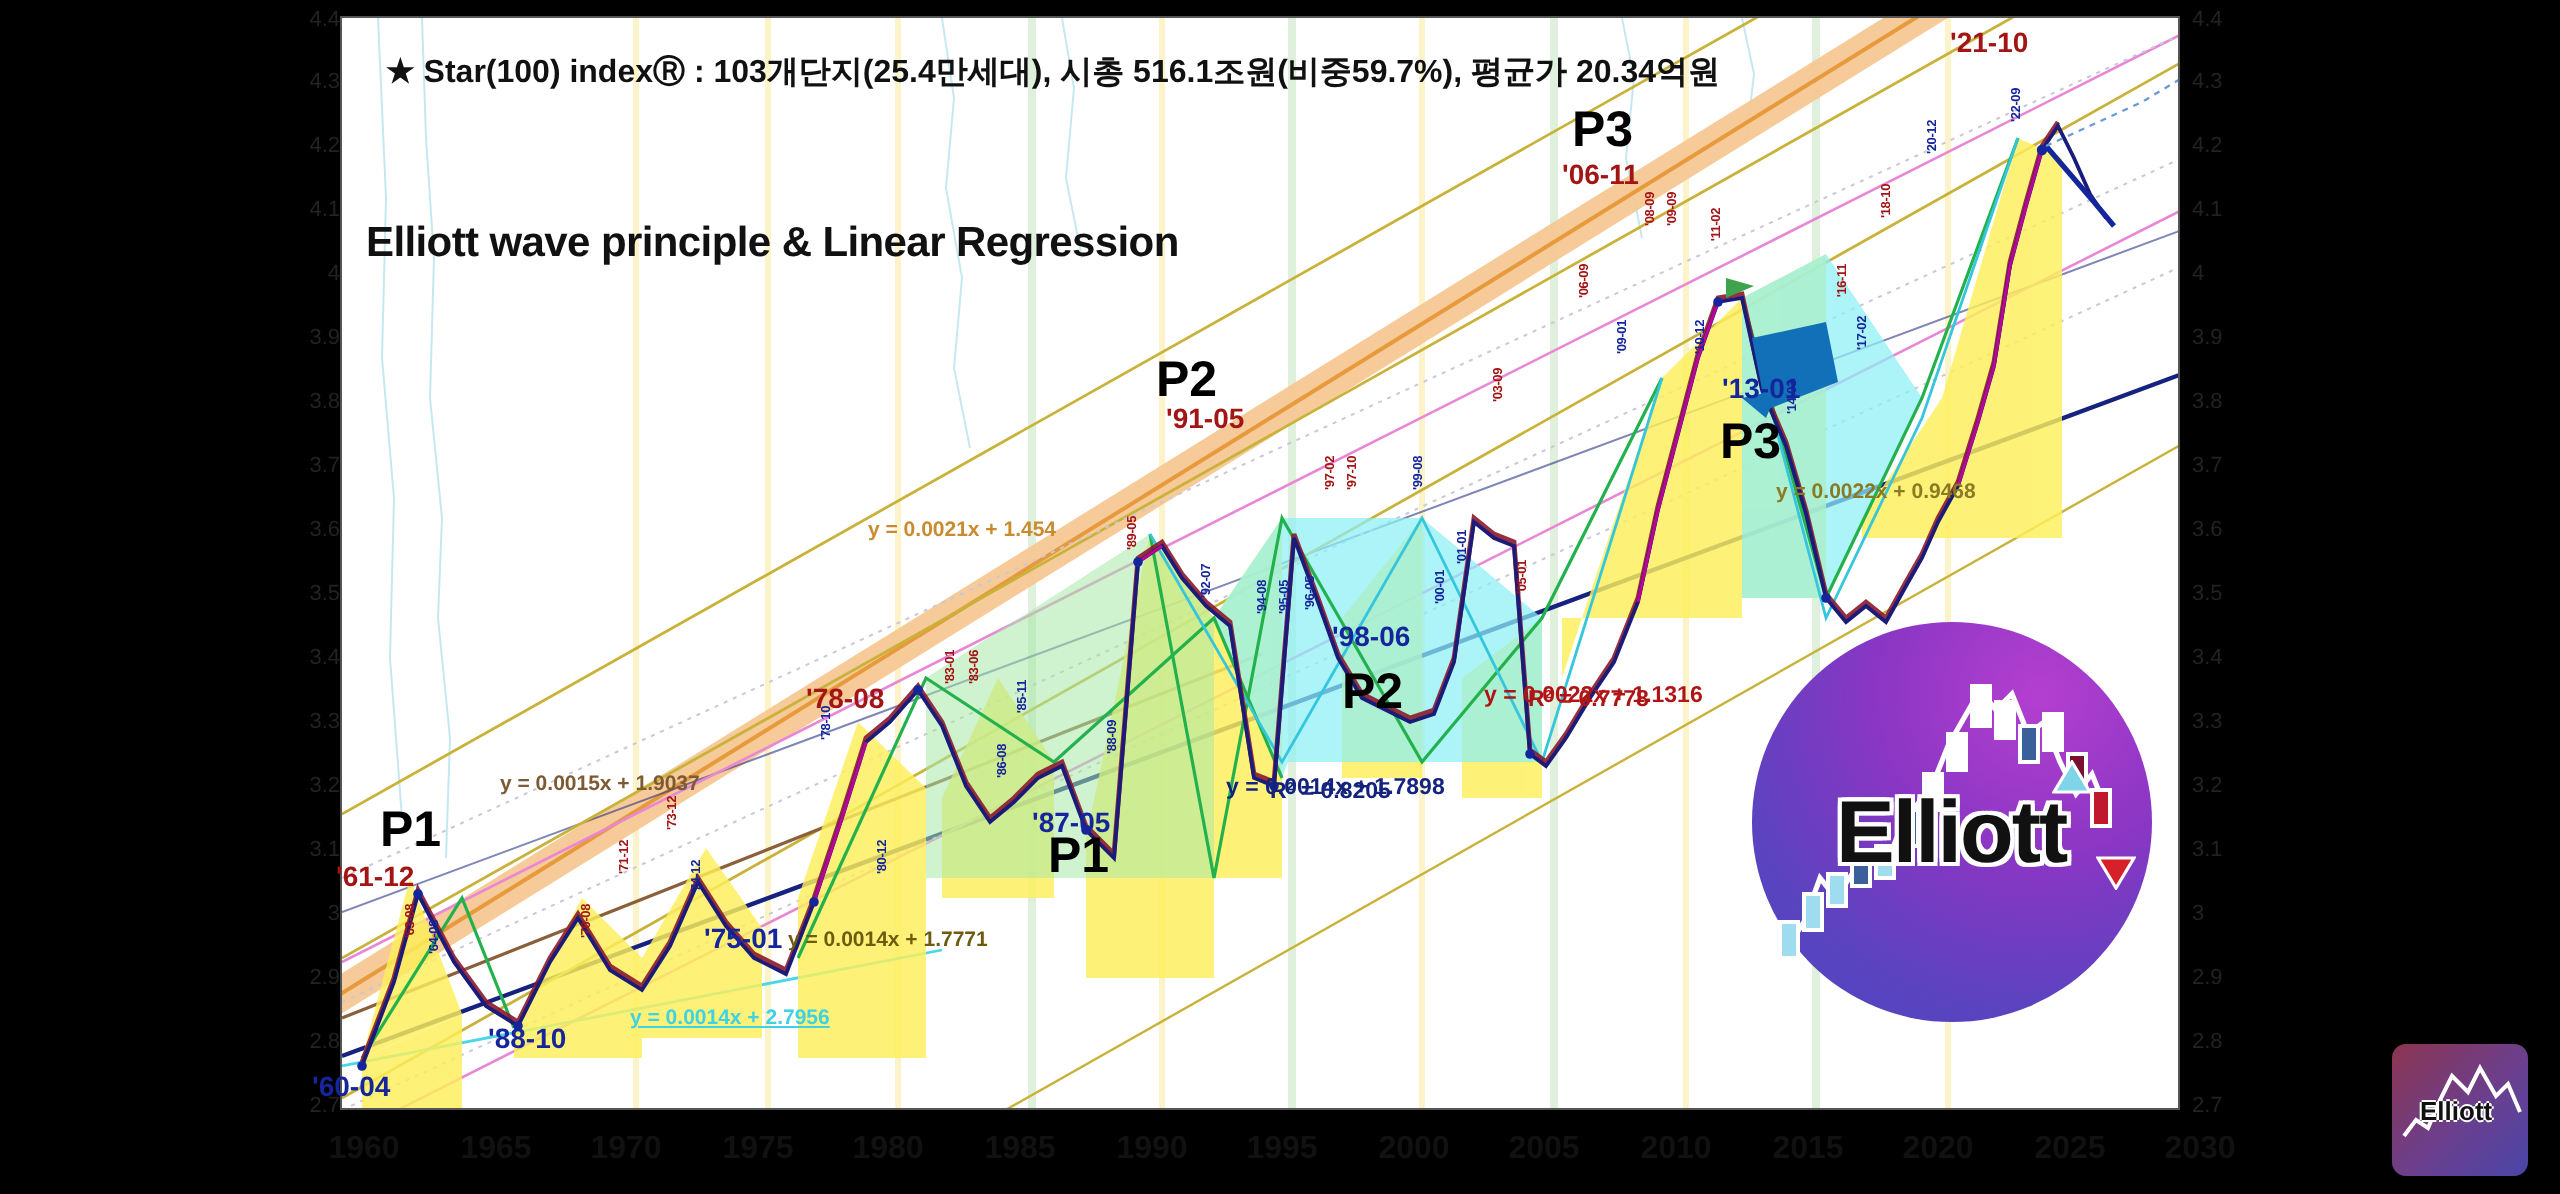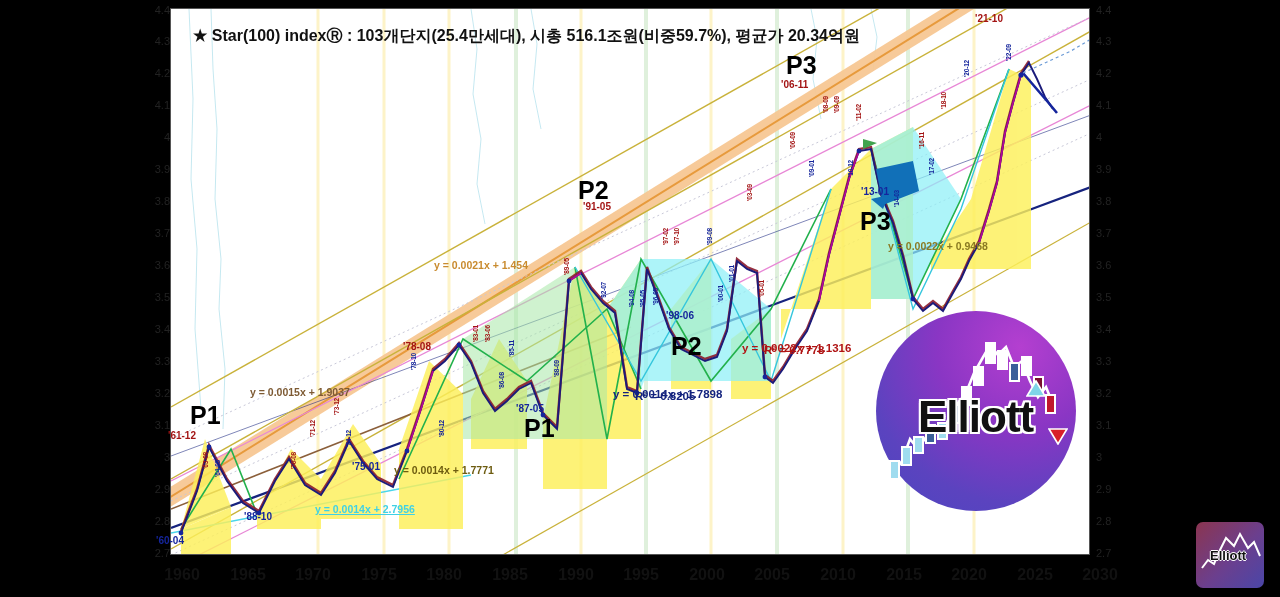--- a/index.html
+++ b/index.html
@@ -19,21 +19,21 @@
   .ytick.right{text-align:left;width:34px;}
   .xtick{position:absolute;font-size:16px;font-weight:bold;color:#111;text-align:center;width:60px;top:566px;}
 
   
   .hdr{position:absolute;font-size:16px;font-weight:bold;color:#111;white-space:nowrap;}
   .t1{position:absolute;font-size:26px;font-weight:bold;color:#e8001c;white-space:nowrap;letter-spacing:-.3px;}
   .t2{position:absolute;font-size:21px;font-weight:bold;color:#111;white-space:nowrap;letter-spacing:-.3px;}
   .t3{position:absolute;font-size:23px;font-weight:bold;color:#1a1ad4;white-space:nowrap;letter-spacing:-.3px;}
 
   .plabel{position:absolute;font-size:25px;font-weight:bold;color:#000;}
-  .dlabel{position:absolute;font-size:10px;font-weight:bold;color:#a31414;white-space:nowrap;}
+  .dlabel{position:absolute;font-size:14px;font-weight:bold;color:#a31414;white-space:nowrap;}
   .dlabel.blue{color:#15259c;}
   .eq{position:absolute;font-size:10.5px;font-weight:bold;white-space:nowrap;line-height:1.35;}
   .eq.navy{color:#14237e;font-size:11.5px;}
   .eq.red{color:#b01414;font-size:11.5px;}
   .eq.orange{color:#c98b2e;}
   .eq.olive{color:#8a7a22;}
   .eq.cyan{color:#3fd1e6;}
   .eq.tan{color:#7d5a33;}
   .eq.gold{color:#6d5c10;}
 
@@ -248,20 +248,21 @@
   <div class="xtick" style="left:611px;">1995</div>
   <div class="xtick" style="left:677px;">2000</div>
   <div class="xtick" style="left:742px;">2005</div>
   <div class="xtick" style="left:808px;">2010</div>
   <div class="xtick" style="left:874px;">2015</div>
   <div class="xtick" style="left:939px;">2020</div>
   <div class="xtick" style="left:1005px;">2025</div>
   <div class="xtick" style="left:1070px;">2030</div>
 
   <div class="hdr" style="left:193px;top:26px;">★ Star(100) indexⓇ : 103개단지(25.4만세대), 시총 516.1조원(비중59.7%), 평균가 20.34억원</div>
+  <div class="t2" style="left:183px;top:110px;">Elliott wave principle &amp; Linear Regression</div>
 
   <div class="plabel" style="left:190px;top:401px;">P1</div>
   <div class="plabel" style="left:524px;top:414px;">P1</div>
   <div class="plabel" style="left:578px;top:176px;">P2</div>
   <div class="plabel" style="left:671px;top:332px;">P2</div>
   <div class="plabel" style="left:786px;top:51px;">P3</div>
   <div class="plabel" style="left:860px;top:207px;">P3</div>
 
   <div class="dlabel blue" style="left:156px;top:535px;">'60-04</div>
   <div class="dlabel" style="left:168px;top:430px;">'61-12</div>

